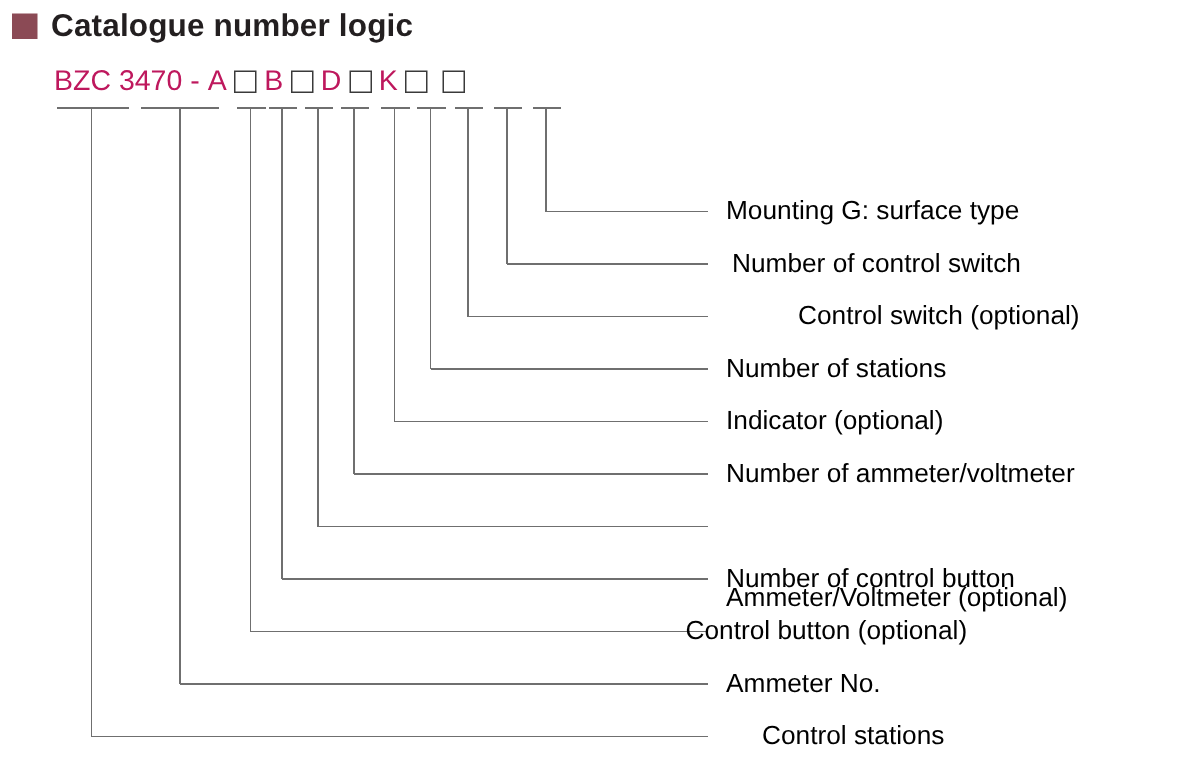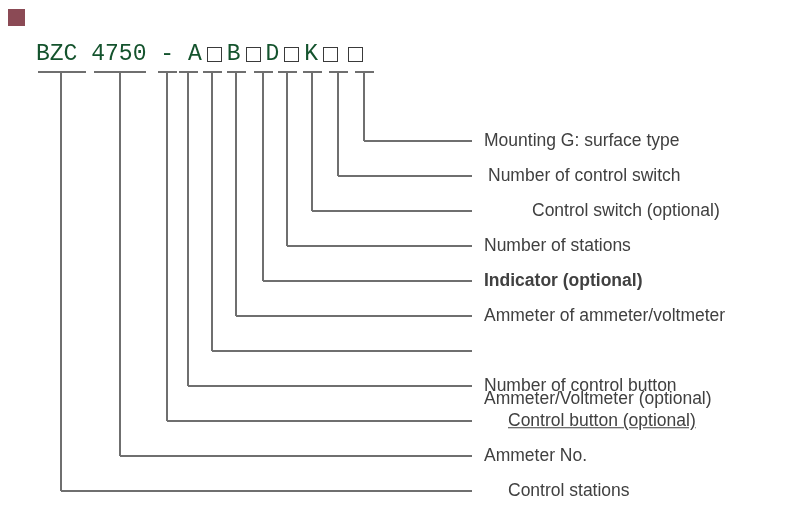--- a/index.html
+++ b/index.html
@@ -45,25 +45,24 @@
   #code-line {
     position: absolute;
     left: 36px;
     top: 41px;
     height: 26px;
     display: flex;
     align-items: center;
     white-space: nowrap;
   }
   .code-token {
-    font-size: 23px;
-    color: #14532d;
+    font-size: 19px;
+    color: #be185d;
     line-height: 1;
     display: inline-block;
-    font-family: Liberation Mono, monospace;
   }
   .code-box {
     display: inline-block;
     width: 15px;
     height: 15px;
     border: 1.4px solid #3a3a3a;
     box-sizing: border-box;
   }
 
   
@@ -74,37 +73,38 @@
     width: 785px;
     height: 507px;
     pointer-events: none;
   }
 
   
   .leader-label {
     position: absolute;
     left: 484px;
     font-size: 17.5px;
-    color: #404040;
+    color: #000000;
     white-space: nowrap;
     line-height: 1;
     transform: translateY(-50%);
   }
 </style>
 </head>
 <body>
 
 <div id="header">
   <span id="header-marker"></span>
+  <span id="header-title">Catalogue number logic</span>
 </div>
 
 <div id="code-line">
     <span class="code-token">BZC</span>
     <span class="code-token">&nbsp;</span>
-    <span class="code-token">4750</span>
+    <span class="code-token">3470</span>
     <span class="code-token">&nbsp;</span>
     <span class="code-token">-</span>
     <span class="code-token">&nbsp;</span>
     <span class="code-token">A</span>
     <span class="code-box" style="margin-left: 5px; margin-right: 5px;"></span>
     <span class="code-token">B</span>
     <span class="code-box" style="margin-left: 5px; margin-right: 5px;"></span>
     <span class="code-token">D</span>
     <span class="code-box" style="margin-left: 5px; margin-right: 5px;"></span>
     <span class="code-token">K</span>
@@ -146,20 +146,20 @@
     <line x1="120" y1="456" x2="472" y2="456" stroke="#6f6f6f" stroke-width="1.1" shape-rendering="crispEdges"></line>
     <line x1="61" y1="72" x2="61" y2="491" stroke="#6f6f6f" stroke-width="1.1" shape-rendering="crispEdges"></line>
     <line x1="61" y1="491" x2="472" y2="491" stroke="#6f6f6f" stroke-width="1.1" shape-rendering="crispEdges"></line>
   </svg>
 
 <div id="legend-labels">
     <div class="leader-label" style="top: 141px; left: 484px;">Mounting  G: surface type</div>
     <div class="leader-label" style="top: 176px; left: 488px;">Number of control switch</div>
     <div class="leader-label" style="top: 211px; left: 484px; margin-left: 48px;">Control switch (optional)</div>
     <div class="leader-label" style="top: 246px; left: 484px;">Number of stations</div>
-    <div class="leader-label" style="top: 281px; left: 484px; font-weight: bold;">Indicator (optional)</div>
-    <div class="leader-label" style="top: 316px; left: 484px;">Ammeter of ammeter/voltmeter</div>
+    <div class="leader-label" style="top: 281px; left: 484px;">Indicator (optional)</div>
+    <div class="leader-label" style="top: 316px; left: 484px;">Number of ammeter/voltmeter</div>
     <div class="leader-label" style="top: 351px; left: 484px; margin-top: 48px;">Ammeter/Voltmeter (optional)</div>
     <div class="leader-label" style="top: 386px; left: 484px;">Number of control button</div>
-    <div class="leader-label" style="top: 421px; left: 508px; text-decoration: underline;">Control button (optional)</div>
+    <div class="leader-label" style="top: 421px; left: 457px;">Control button (optional)</div>
     <div class="leader-label" style="top: 456px; left: 484px;">Ammeter No.</div>
     <div class="leader-label" style="top: 491px; left: 508px;">Control stations</div>
   </div>
 
 </body></html>

